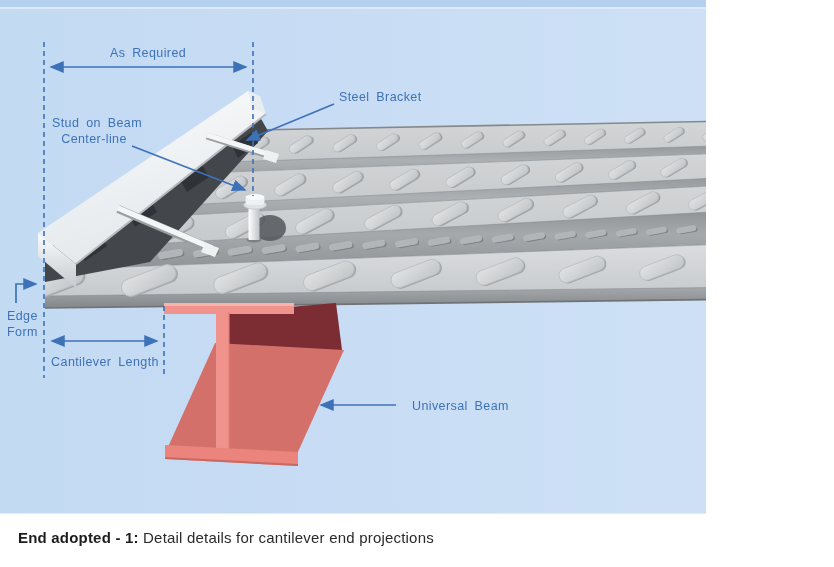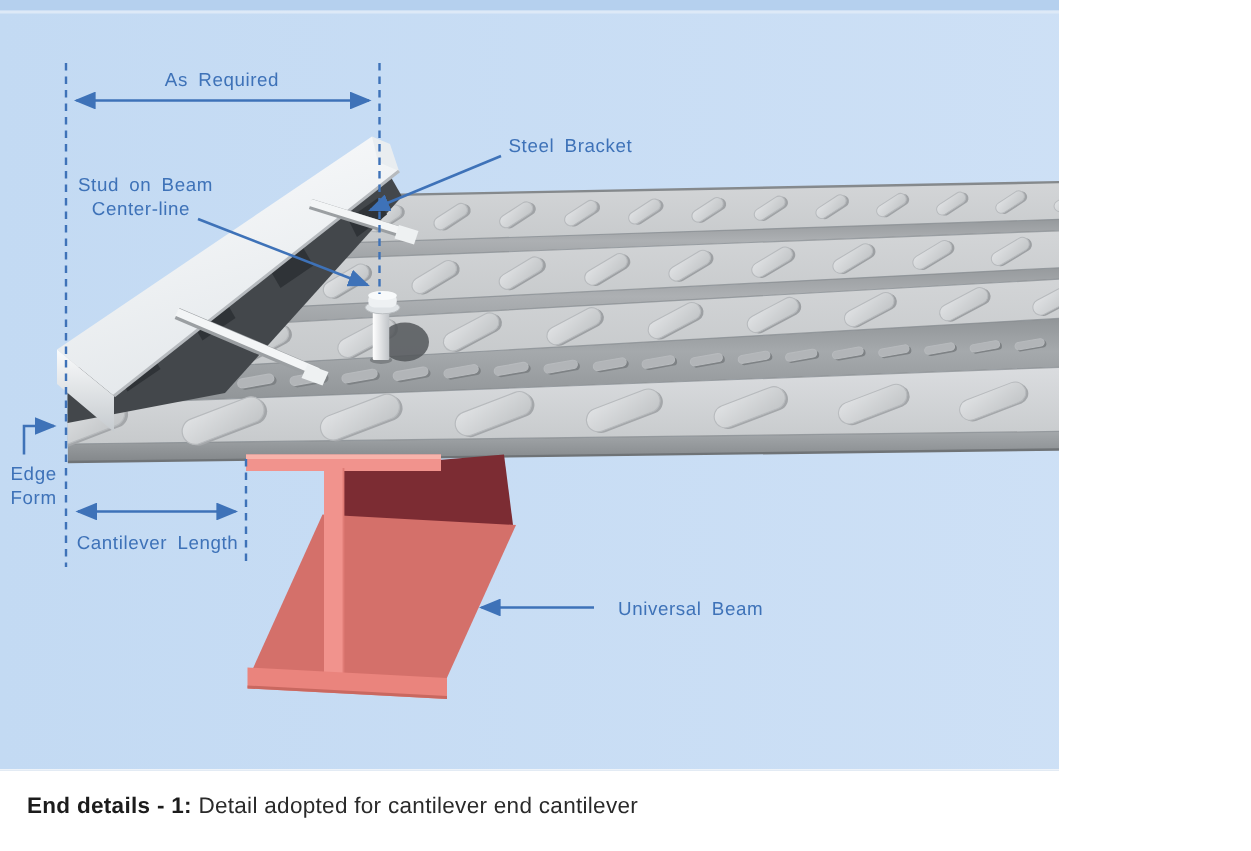--- a/index.html
+++ b/index.html
@@ -475,16 +475,16 @@
       <text x="94" y="143" text-anchor="middle">Center-line</text>
       <text x="7" y="320">Edge</text>
       <text x="7" y="336">Form</text>
       <text x="105" y="366" text-anchor="middle">Cantilever Length</text>
       <text x="412" y="410">Universal Beam</text>
     </g>
   </svg>
 
   <div id="caption">
     <div class="line">
-      <span class="b">End details - 1:</span><span class="r"> Detail adopted for cantilever end cantilever</span>
+      <span class="b">End adopted - 1:</span><span class="r"> Detail details for cantilever end projections</span>
     </div>
   </div>
 </div>
 
 </body></html>

